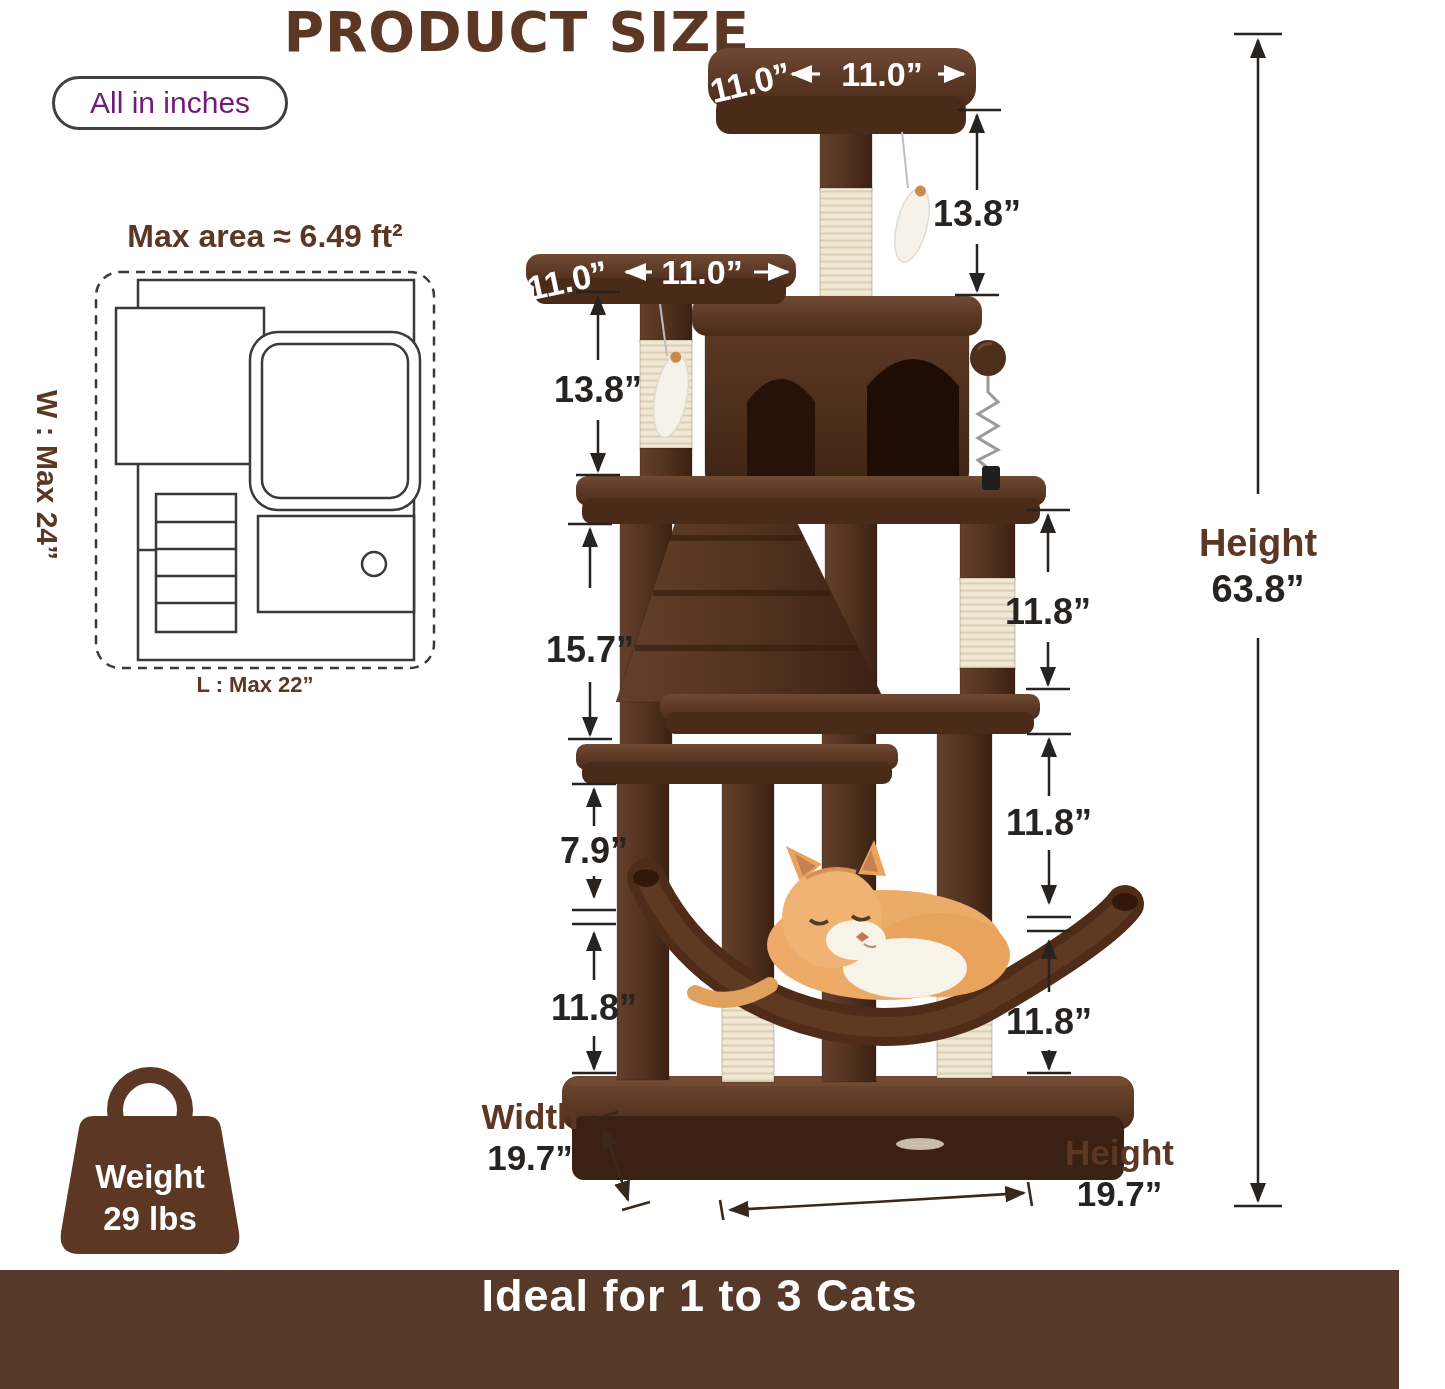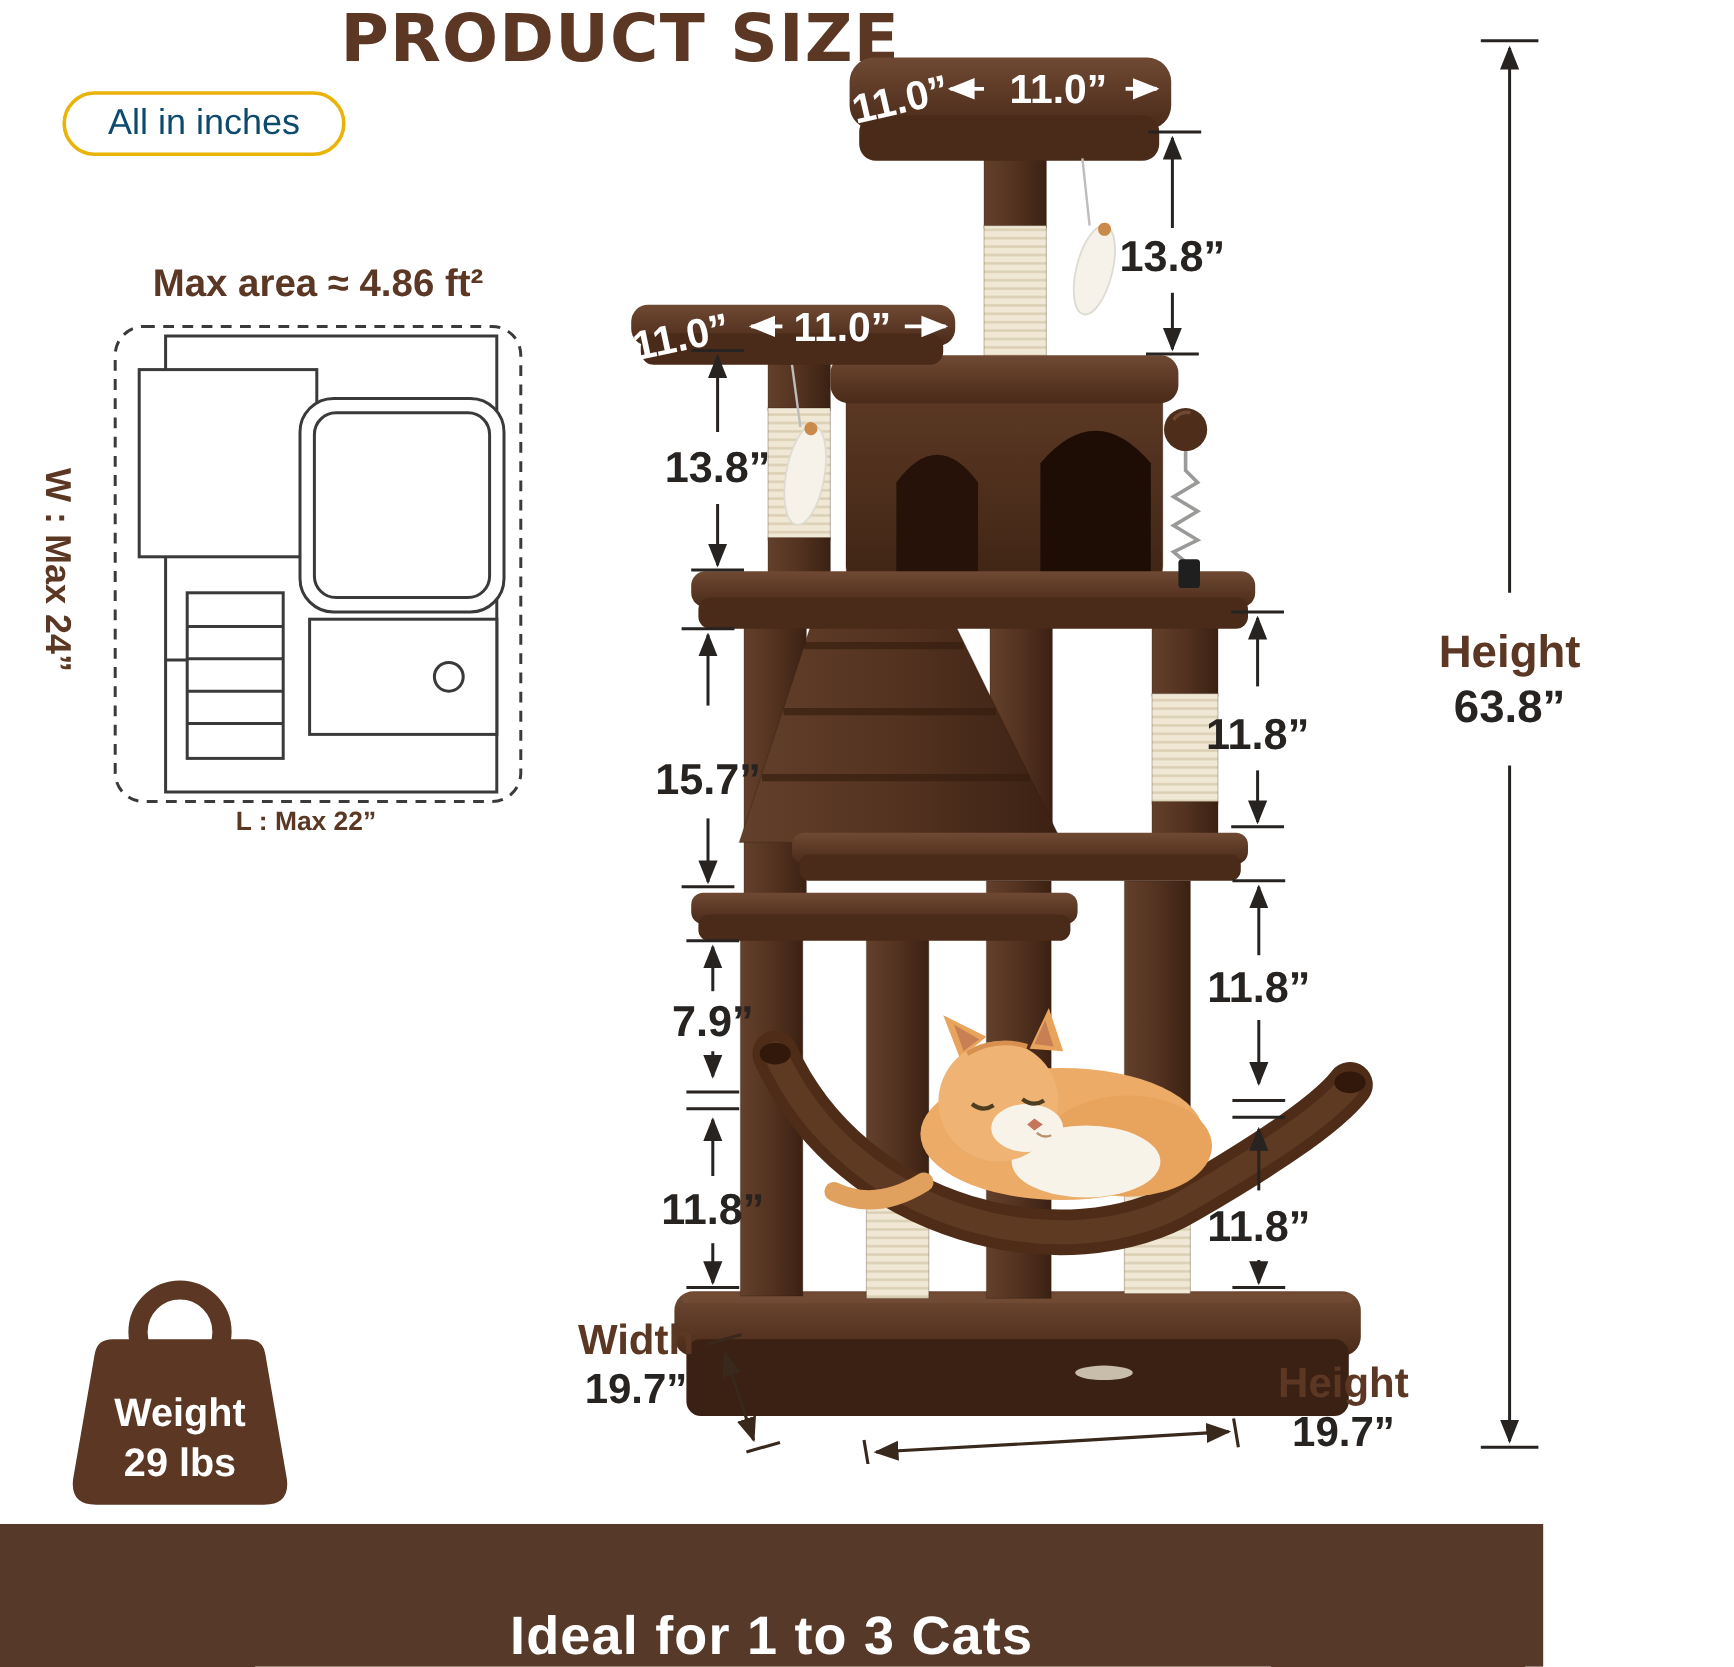--- a/index.html
+++ b/index.html
@@ -9,22 +9,22 @@
   }
   .abs{position:absolute;}
   
   .title{
     left:50px;top:0px;width:700px;
     font-family:"DejaVu Sans",sans-serif;font-weight:900;font-size:55px;
     letter-spacing:1px;color:#5b3724;text-align:right;
   }
   .pill{
     left:52px;top:76px;display:inline-block;
-    border:3px solid #eab308;border-radius:38px;padding:7px 35px;
-    font-size:30px;font-weight:400;color:#0c4a6e;background:#fff;
+    border:3px solid #404040;border-radius:38px;padding:7px 35px;
+    font-size:30px;font-weight:400;color:#701a75;background:#fff;
   }
   
   .fp-title{left:80px;top:218px;width:370px;text-align:center;
     font-size:32px;font-weight:700;color:#5b3724;}
   .fp-w{left:-58px;top:458px;width:210px;text-align:center;
     font-size:30px;font-weight:700;color:#5b3724;transform:rotate(90deg);}
   .fp-l{left:105px;top:672px;width:300px;text-align:center;
     font-size:22px;font-weight:700;color:#5b3724;}
   .fp{stroke:#3a3a3a;stroke-width:2.5;fill:none;}
   .fpw{stroke:#3a3a3a;stroke-width:2.5;fill:#ffffff;}
@@ -37,32 +37,32 @@
   .wt{font:700 34px "Liberation Sans",sans-serif;fill:#ffffff;text-anchor:middle;}
   .ht-label{font:700 38px "Liberation Sans",sans-serif;fill:#5b3724;text-anchor:middle;}
   .ht-val{font:700 38px "Liberation Sans",sans-serif;fill:#262321;text-anchor:middle;}
   .wg{font:700 33px "Liberation Sans",sans-serif;fill:#ffffff;text-anchor:middle;}
   
   .dimblock{text-align:center;line-height:1.18;}
   .dimword{font-size:35px;font-weight:700;color:#5b3724;}
   .dimval{font-size:35px;font-weight:700;color:#262321;}
   
   .footer{
-    left:0;top:1270px;width:1286px;height:119px;background:#57392a;
-    display:flex;align-items:flex-end;justify-content:center;
+    left:0;top:1270px;width:1399px;height:119px;background:#57392a;
+    display:flex;align-items:flex-start;justify-content:center;
   }
   .footer-text{color:#ffffff;font-size:45px;font-weight:700;letter-spacing:1px;}
 </style>
 </head>
 <body>
 
 <div class="abs title">PRODUCT SIZE</div>
 <div class="abs pill">All in inches</div>
 
-<div class="abs fp-title">Max area ≈ 4.86 ft²</div>
+<div class="abs fp-title">Max area ≈ 6.49 ft²</div>
 <div class="abs fp-w">W : Max 24”</div>
 <div class="abs fp-l">L : Max 22”</div>
 
 <svg class="abs" style="left:92px;top:268px;" width="346" height="404" viewBox="0 0 346 404">
   <rect class="fp" x="4" y="4" width="338" height="396" rx="24" stroke-dasharray="9 7"></rect>
   <rect class="fp" x="46" y="12" width="276" height="380"></rect>
   <rect class="fpw" x="24" y="40" width="148" height="156"></rect>
   <line class="fp" x1="46" y1="282" x2="64" y2="282"></line>
   <rect class="fpw" x="158" y="64" width="170" height="178" rx="28"></rect>
   <rect class="fp" x="170" y="76" width="146" height="154" rx="18"></rect>

